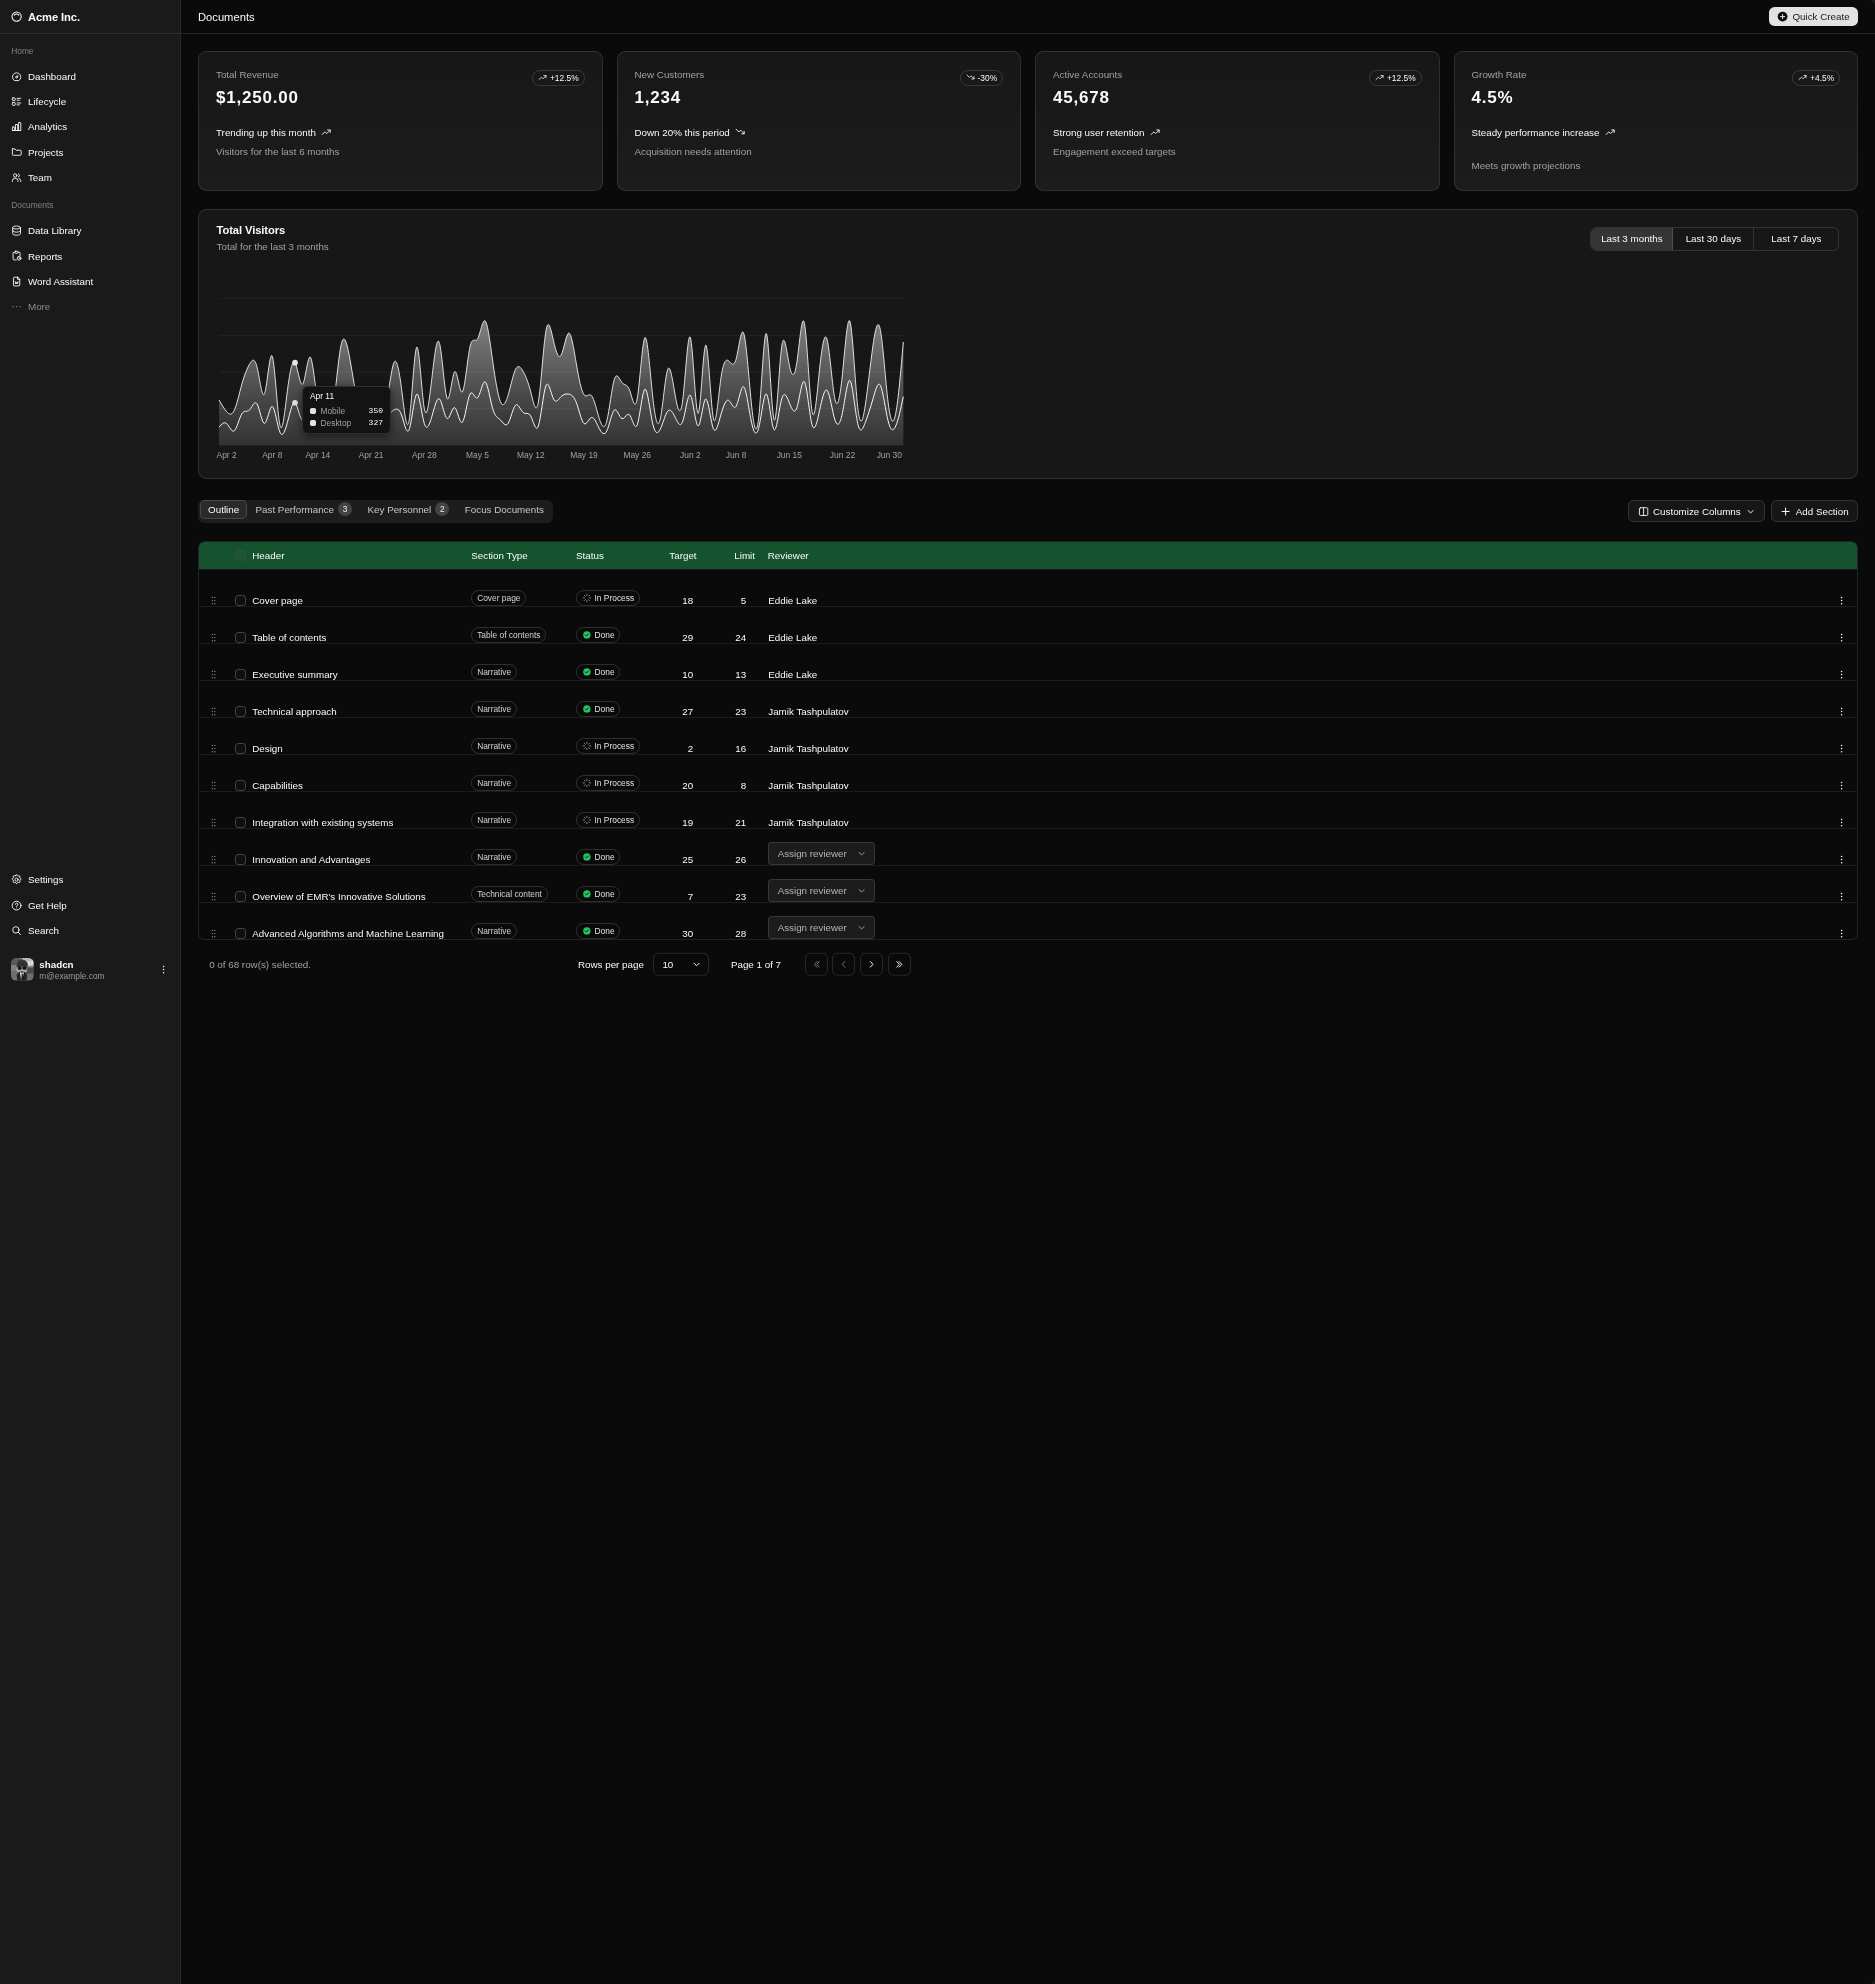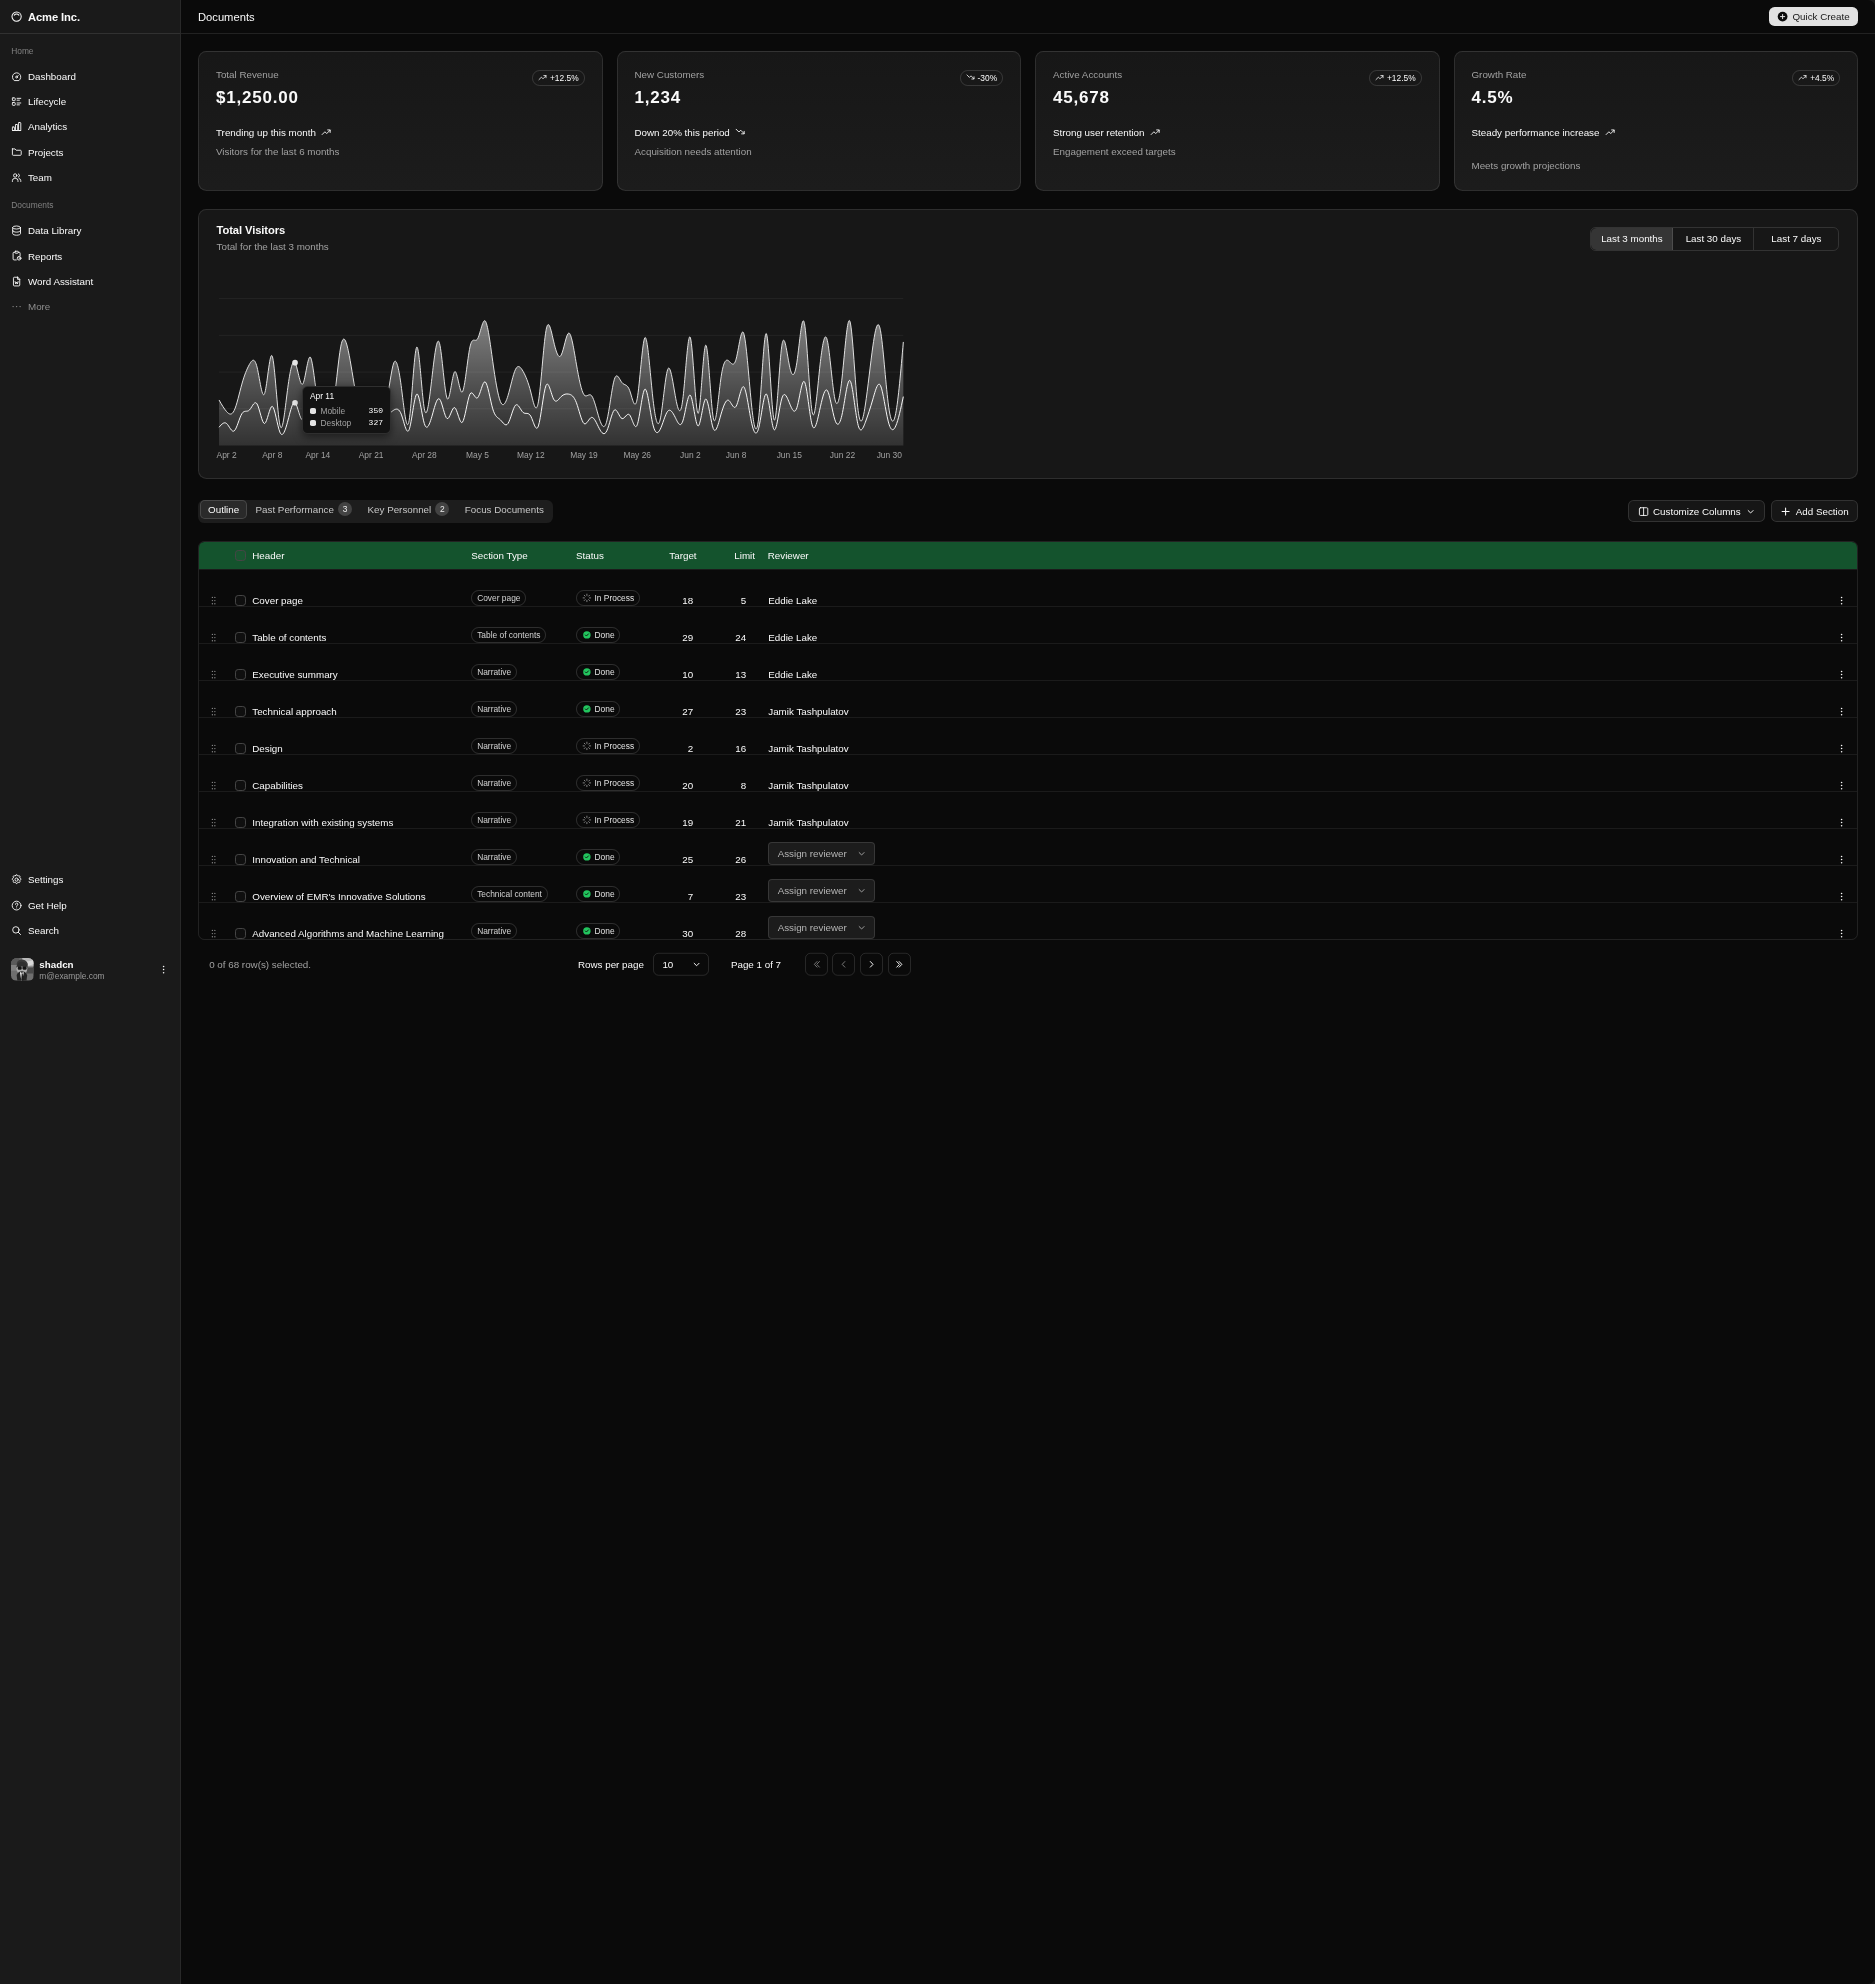--- a/index.html
+++ b/index.html
@@ -701,21 +701,21 @@
             <svg class="" width="11.2" height="11.2" viewBox="0 0 16 16" fill="none" stroke="currentColor" stroke-width="1.3" stroke-linecap="round" stroke-linejoin="round">
               <circle cx="6.3" cy="3.5" r="0.95" fill="currentColor" stroke="none"></circle>
               <circle cx="9.8" cy="3.5" r="0.95" fill="currentColor" stroke="none"></circle>
               <circle cx="6.3" cy="8" r="0.95" fill="currentColor" stroke="none"></circle>
               <circle cx="9.8" cy="8" r="0.95" fill="currentColor" stroke="none"></circle>
               <circle cx="6.3" cy="12.5" r="0.95" fill="currentColor" stroke="none"></circle>
               <circle cx="9.8" cy="12.5" r="0.95" fill="currentColor" stroke="none"></circle>
             </svg>
           </span>
           <span class="cb"></span>
-  <span class="c-title">Innovation and Technical</span>
+  <span class="c-title">Innovation and Advantages</span>
   <span class="c-type"><span class="badge">Narrative</span></span>
   <span class="c-status"><span class="badge stbadge"><svg width="9.8" height="9.8" viewBox="0 0 14 14">
                 <circle cx="7" cy="7" r="5.3" fill="#22c55e"></circle>
                 <path d="M4.8 7.1l1.5 1.5 3-3.1" stroke="#0d0d0d" stroke-width="1.3" fill="none" stroke-linecap="round" stroke-linejoin="round"></path>
               </svg>Done</span></span>
   <span class="c-target">25</span>
   <span class="c-limit">26</span>
   <span class="c-rev"><span class="assign">Assign reviewer<span class="ac">
                 <svg class="" width="11.2" height="11.2" viewBox="0 0 16 16" fill="none" stroke="currentColor" stroke-width="1.3" stroke-linecap="round" stroke-linejoin="round">
                   <path d="M4.5 6.5L8 10l3.5-3.5" stroke-width="1.4"></path>

